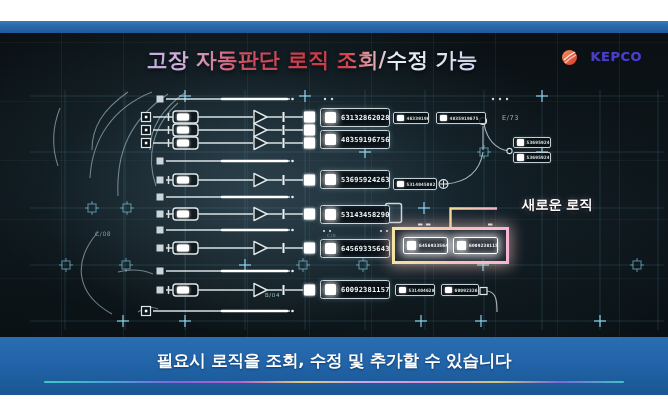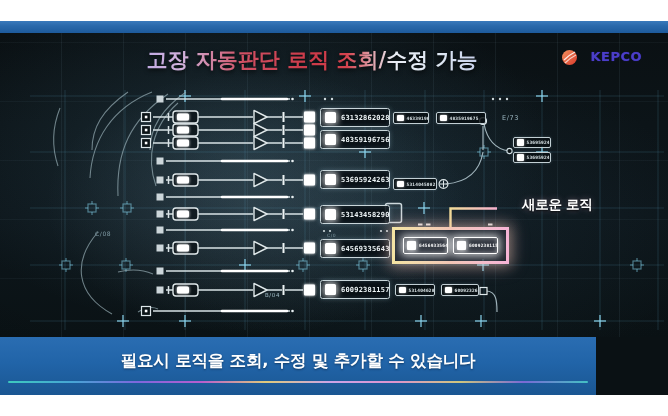--- a/index.html
+++ b/index.html
@@ -61,21 +61,21 @@
             display:flex;align-items:center;gap:3px;padding-left:3px;overflow:hidden;white-space:nowrap;}
   .gsq{width:9px;height:9px;flex:0 0 auto;background:#fff;border-radius:1px;
        box-shadow:0 0 5px 1px rgba(255,255,255,.9);}
   .gval{font-family:"DejaVu Sans Mono","Liberation Mono",monospace;font-size:4.5px;font-weight:700;
         color:#ffffff;letter-spacing:.2px;}
 
   .callout-label{position:absolute;left:498px;top:196px;z-index:5;font-size:13.5px;font-weight:800;
         color:#ffffff;letter-spacing:-.3px;text-shadow:0 1px 2px rgba(0,0,0,.8),0 0 6px rgba(255,190,220,.35);margin-left:24px;}
   .tag{position:absolute;z-index:4;color:#9fbac4;letter-spacing:.6px;font-weight:400;}
 
-  .banner{position:absolute;left:0;top:337px;width:596px;height:58px;z-index:6;
+  .banner{position:absolute;left:0;top:337px;width:668px;height:58px;z-index:6;
           background:linear-gradient(180deg,#2a6db2 0%,#2164a8 45%,#1a5692 100%);}
   .banner-text{margin-top:13px;text-align:center;font-size:16.5px;font-weight:800;color:#ffffff;
           letter-spacing:-.2px;text-shadow:0 1px 2px rgba(0,20,40,.5);}
   .rainbow{margin:9px auto 0 auto;width:580px;height:2px;border-radius:1px;opacity:.95;
           background:linear-gradient(90deg,#3fd0c0,#49a8d8,#8268e0,#c05ed0,#e8d07a,#d4a8ec,#e897d0,#d8cc7c,#7e6ad8,#46c6c6);}
   .strip-bottom{position:absolute;left:0;top:395px;width:668px;height:21px;background:#ffffff;z-index:6;}
 </style>
 </head>
 <body>
 

